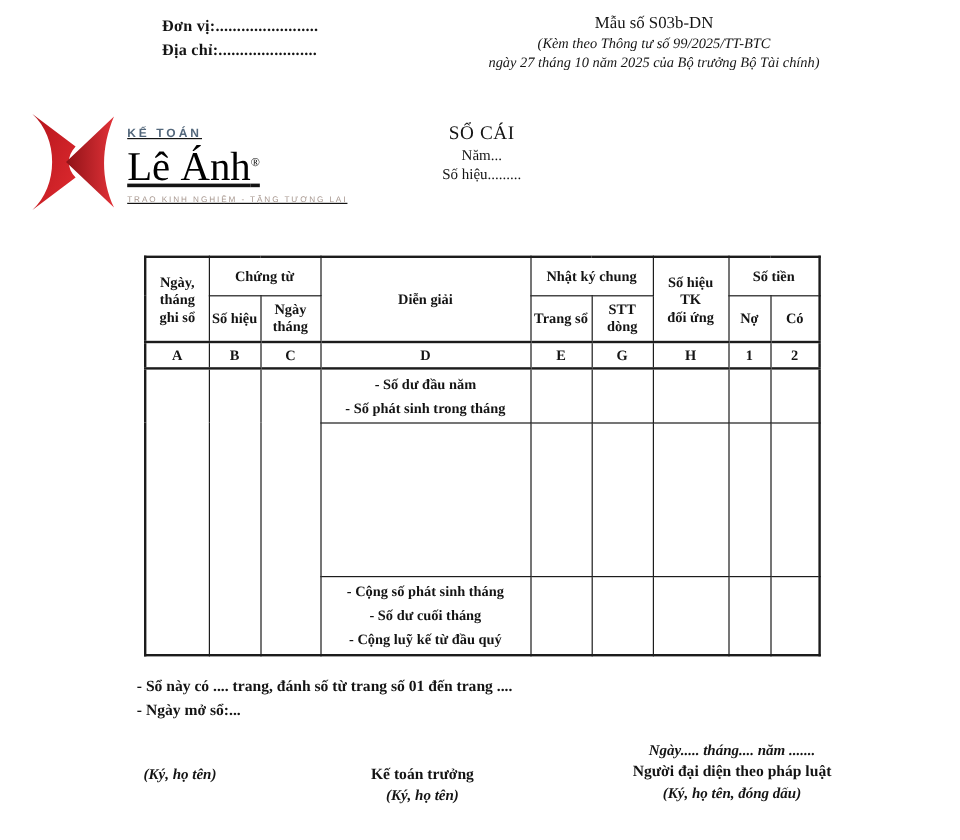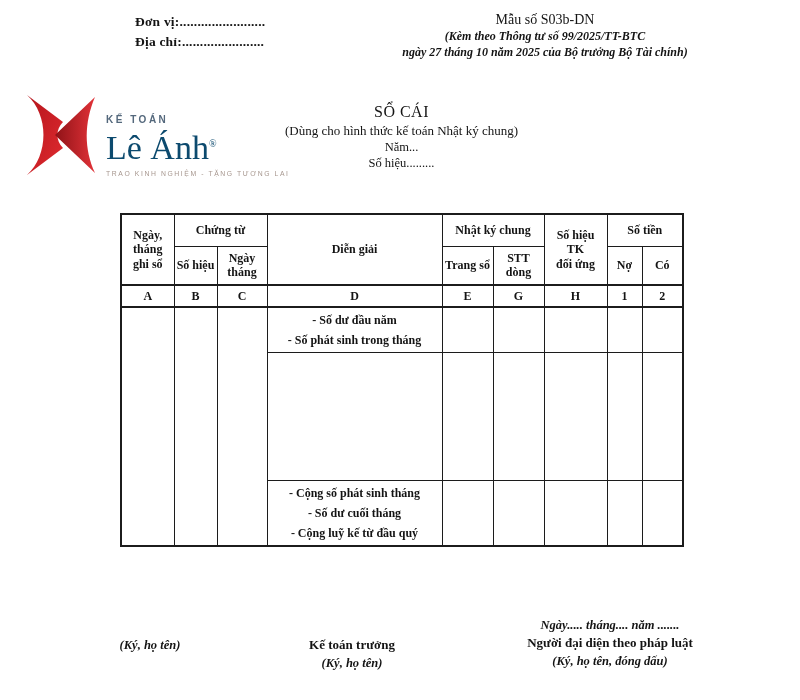--- a/index.html
+++ b/index.html
@@ -5,28 +5,28 @@
   * { margin:0; padding:0; box-sizing:border-box; }
   body { width:800px; height:700px; background:#ffffff; font-family:"Liberation Serif", serif; color:#141414; }
   .page { position:relative; width:800px; height:700px; background:#fff; overflow:hidden; }
 
   
   .hdr-left { position:absolute; left:135px; top:12px; font-size:13.5px; font-weight:bold; line-height:20px; letter-spacing:.2px; }
 
   
   .hdr-right { position:absolute; left:370px; top:12px; width:350px; text-align:center; }
   .form-no { font-size:14px; font-weight:normal; }
-  .form-note { font-size:12px; font-weight:bold; font-style:italic; line-height:16px; white-space:nowrap; }
-
-  
-  .logo { position:absolute; left:25px; top:93px; display:flex; align-items:flex-end; }
+  .form-note { font-size:12px; font-weight:normal; font-style:italic; line-height:16px; white-space:nowrap; }
+
+  
+  .logo { position:absolute; left:25px; top:93px; display:flex; align-items:center;text-decoration:underline; }
   .logo svg { display:block; }
   .logo-text { margin-left:9px; font-family:"Liberation Sans", sans-serif; }
   .logo-top { font-size:10px; letter-spacing:2.5px; color:#54687c; font-weight:bold; margin-top:6px; }
-  .logo-name { font-family:"Liberation Serif", serif; font-size:34px; color:#0c4a6e; line-height:38px; }
+  .logo-name { font-family:"Liberation Serif", serif; font-size:34px; color:#000000; line-height:38px; }
   .logo-name sup { font-size:10px; vertical-align:super; }
   .logo-tag { font-size:6.8px; letter-spacing:1.6px; color:#a6968e; margin-top:3px; }
 
   
   .title-block { position:absolute; left:120px; top:103px; width:563px; text-align:center; font-weight:normal; }
   .t-main { font-size:16px; letter-spacing:.5px; }
   .t-sub { font-size:13px; margin-top:2px; }
   .t-line { font-size:12.5px; line-height:16px; }
 
   
@@ -83,21 +83,20 @@
     </svg>
     <div class="logo-text">
       <div class="logo-top">KẾ TOÁN</div>
       <div class="logo-name"><span>Lê Ánh</span><sup>®</sup></div>
       <div class="logo-tag">TRAO KINH NGHIỆM - TẶNG TƯƠNG LAI</div>
     </div>
   </div>
 
   <div class="title-block">
     <div class="t-main">SỔ CÁI</div>
-    <div class="t-sub">(Dùng cho hình thức kế toán Nhật ký chung)</div>
     <div class="t-line">Năm...</div>
     <div class="t-line">Số hiệu.........</div>
   </div>
 
   <table class="ledger">
     <colgroup>
       <col style="width:53px">
         <col style="width:43px">
         <col style="width:50px">
       <col style="width:175px">
@@ -173,20 +172,24 @@
       </td>
       <td></td>
       <td></td>
       <td></td>
       <td></td>
       <td></td>
     </tr>
   </tbody>
     </table>
 
+  <div class="notes">
+    <div>- Sổ này có .... trang, đánh số từ trang số 01 đến trang ....</div>
+    <div>- Ngày mở sổ:...</div>
+  </div>
 
   <div class="sig sig1">
     <div class="sig-sub">(Ký, họ tên)</div>
   </div>
   <div class="sig sig2">
     <div class="sig-title">Kế toán trưởng</div>
     <div class="sig-sub">(Ký, họ tên)</div>
   </div>
   <div class="sig sig3">
     <div class="sig-date">Ngày..... tháng.... năm .......</div>

